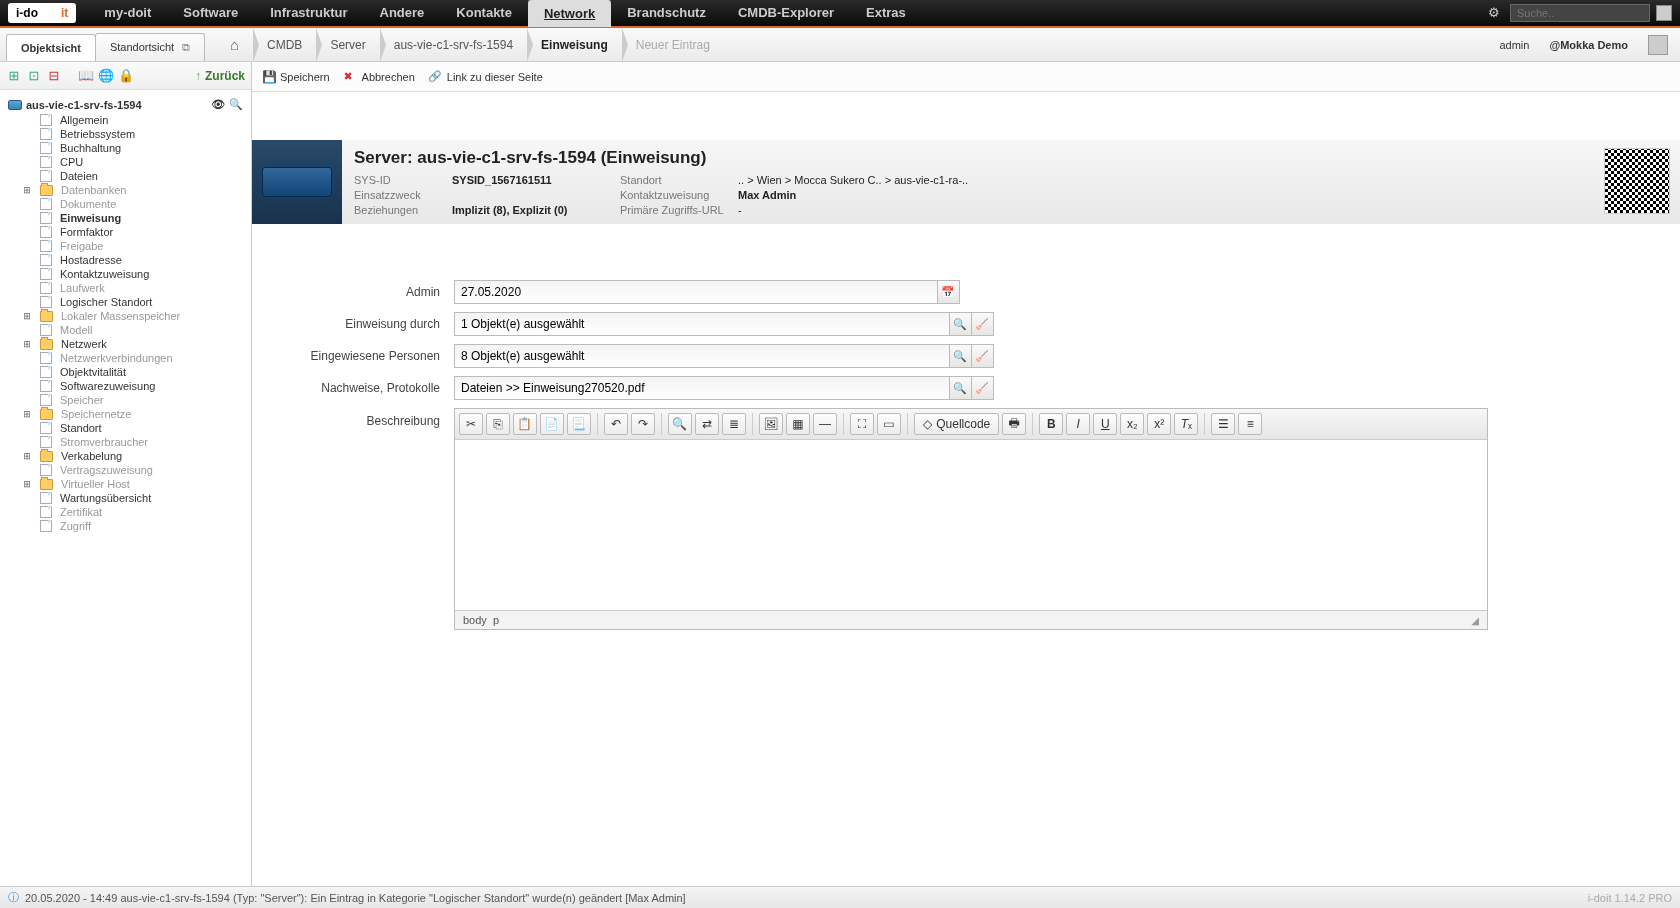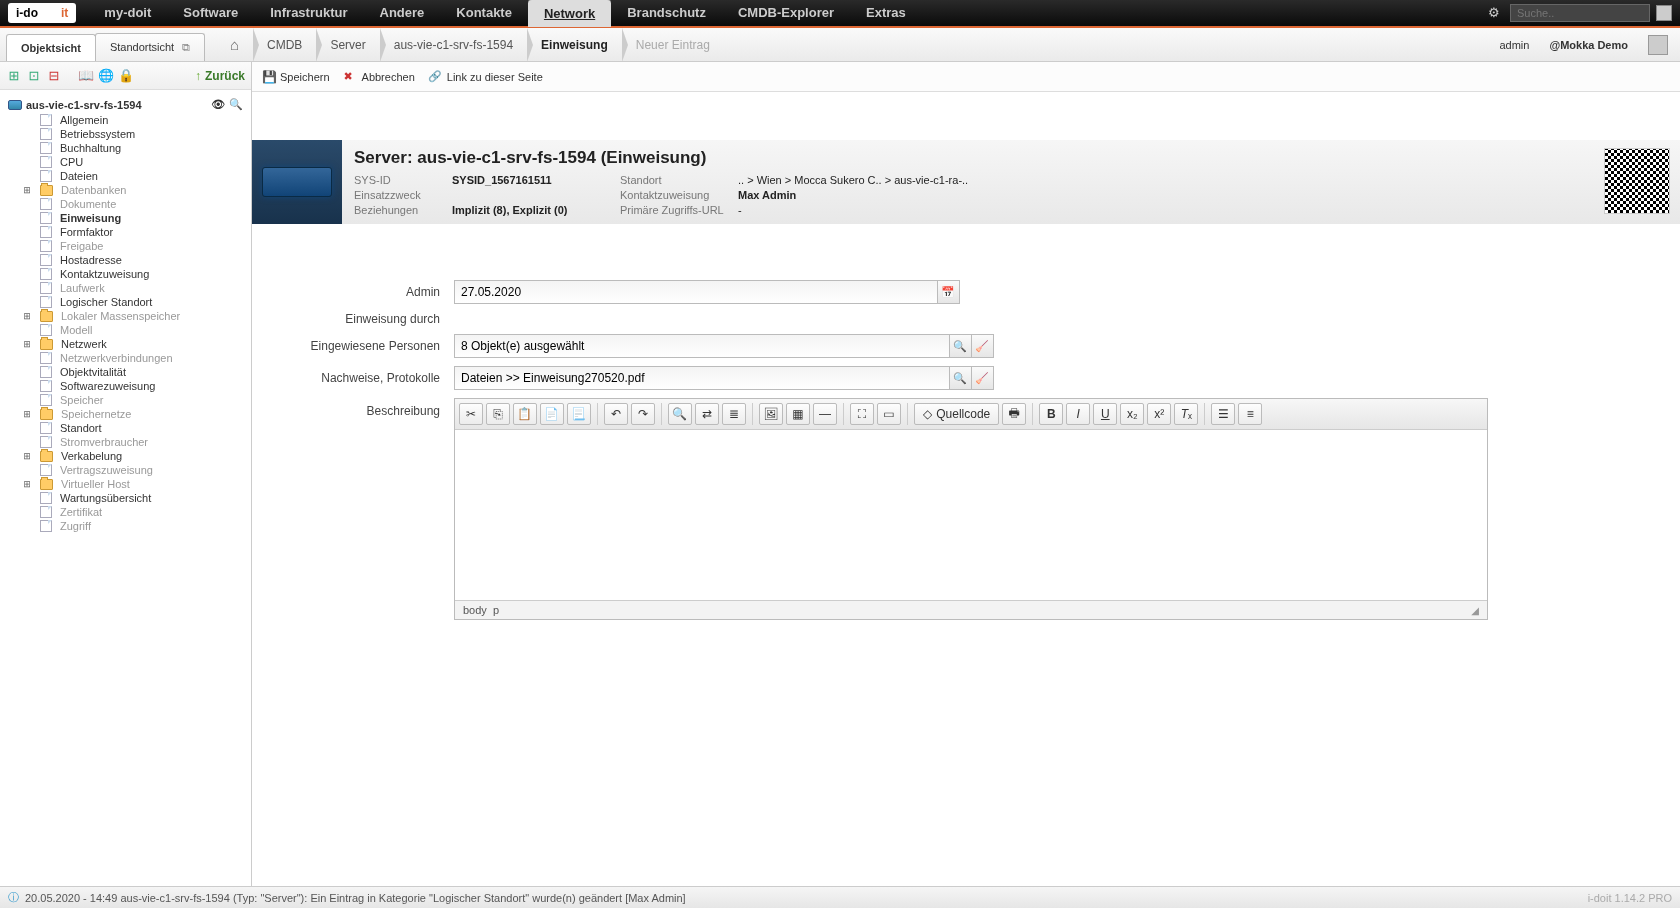--- a/index.html
+++ b/index.html
@@ -360,20 +360,25 @@
     <div class="form-area">
       <div class="frow">
         <div class="flabel">Admin</div>
         <div class="finput-wrap">
           <input class="finput finput-date" value="27.05.2020" style="">
           <div class="fbtn fcal"></div>
         </div>
       </div>
       <div class="frow">
         <div class="flabel">Einweisung durch</div>
+        <div class="finput-wrap">
+          <input class="finput" value="1 Objekt(e) ausgewählt" style="">
+          <div class="fbtn fsearch"></div>
+          <div class="fbtn fclear"></div>
+        </div>
       </div>
       <div class="frow">
         <div class="flabel">Eingewiesene Personen</div>
         <div class="finput-wrap">
           <input class="finput" value="8 Objekt(e) ausgewählt" style="">
           <div class="fbtn fsearch"></div>
           <div class="fbtn fclear"></div>
         </div>
       </div>
       <div class="frow">

